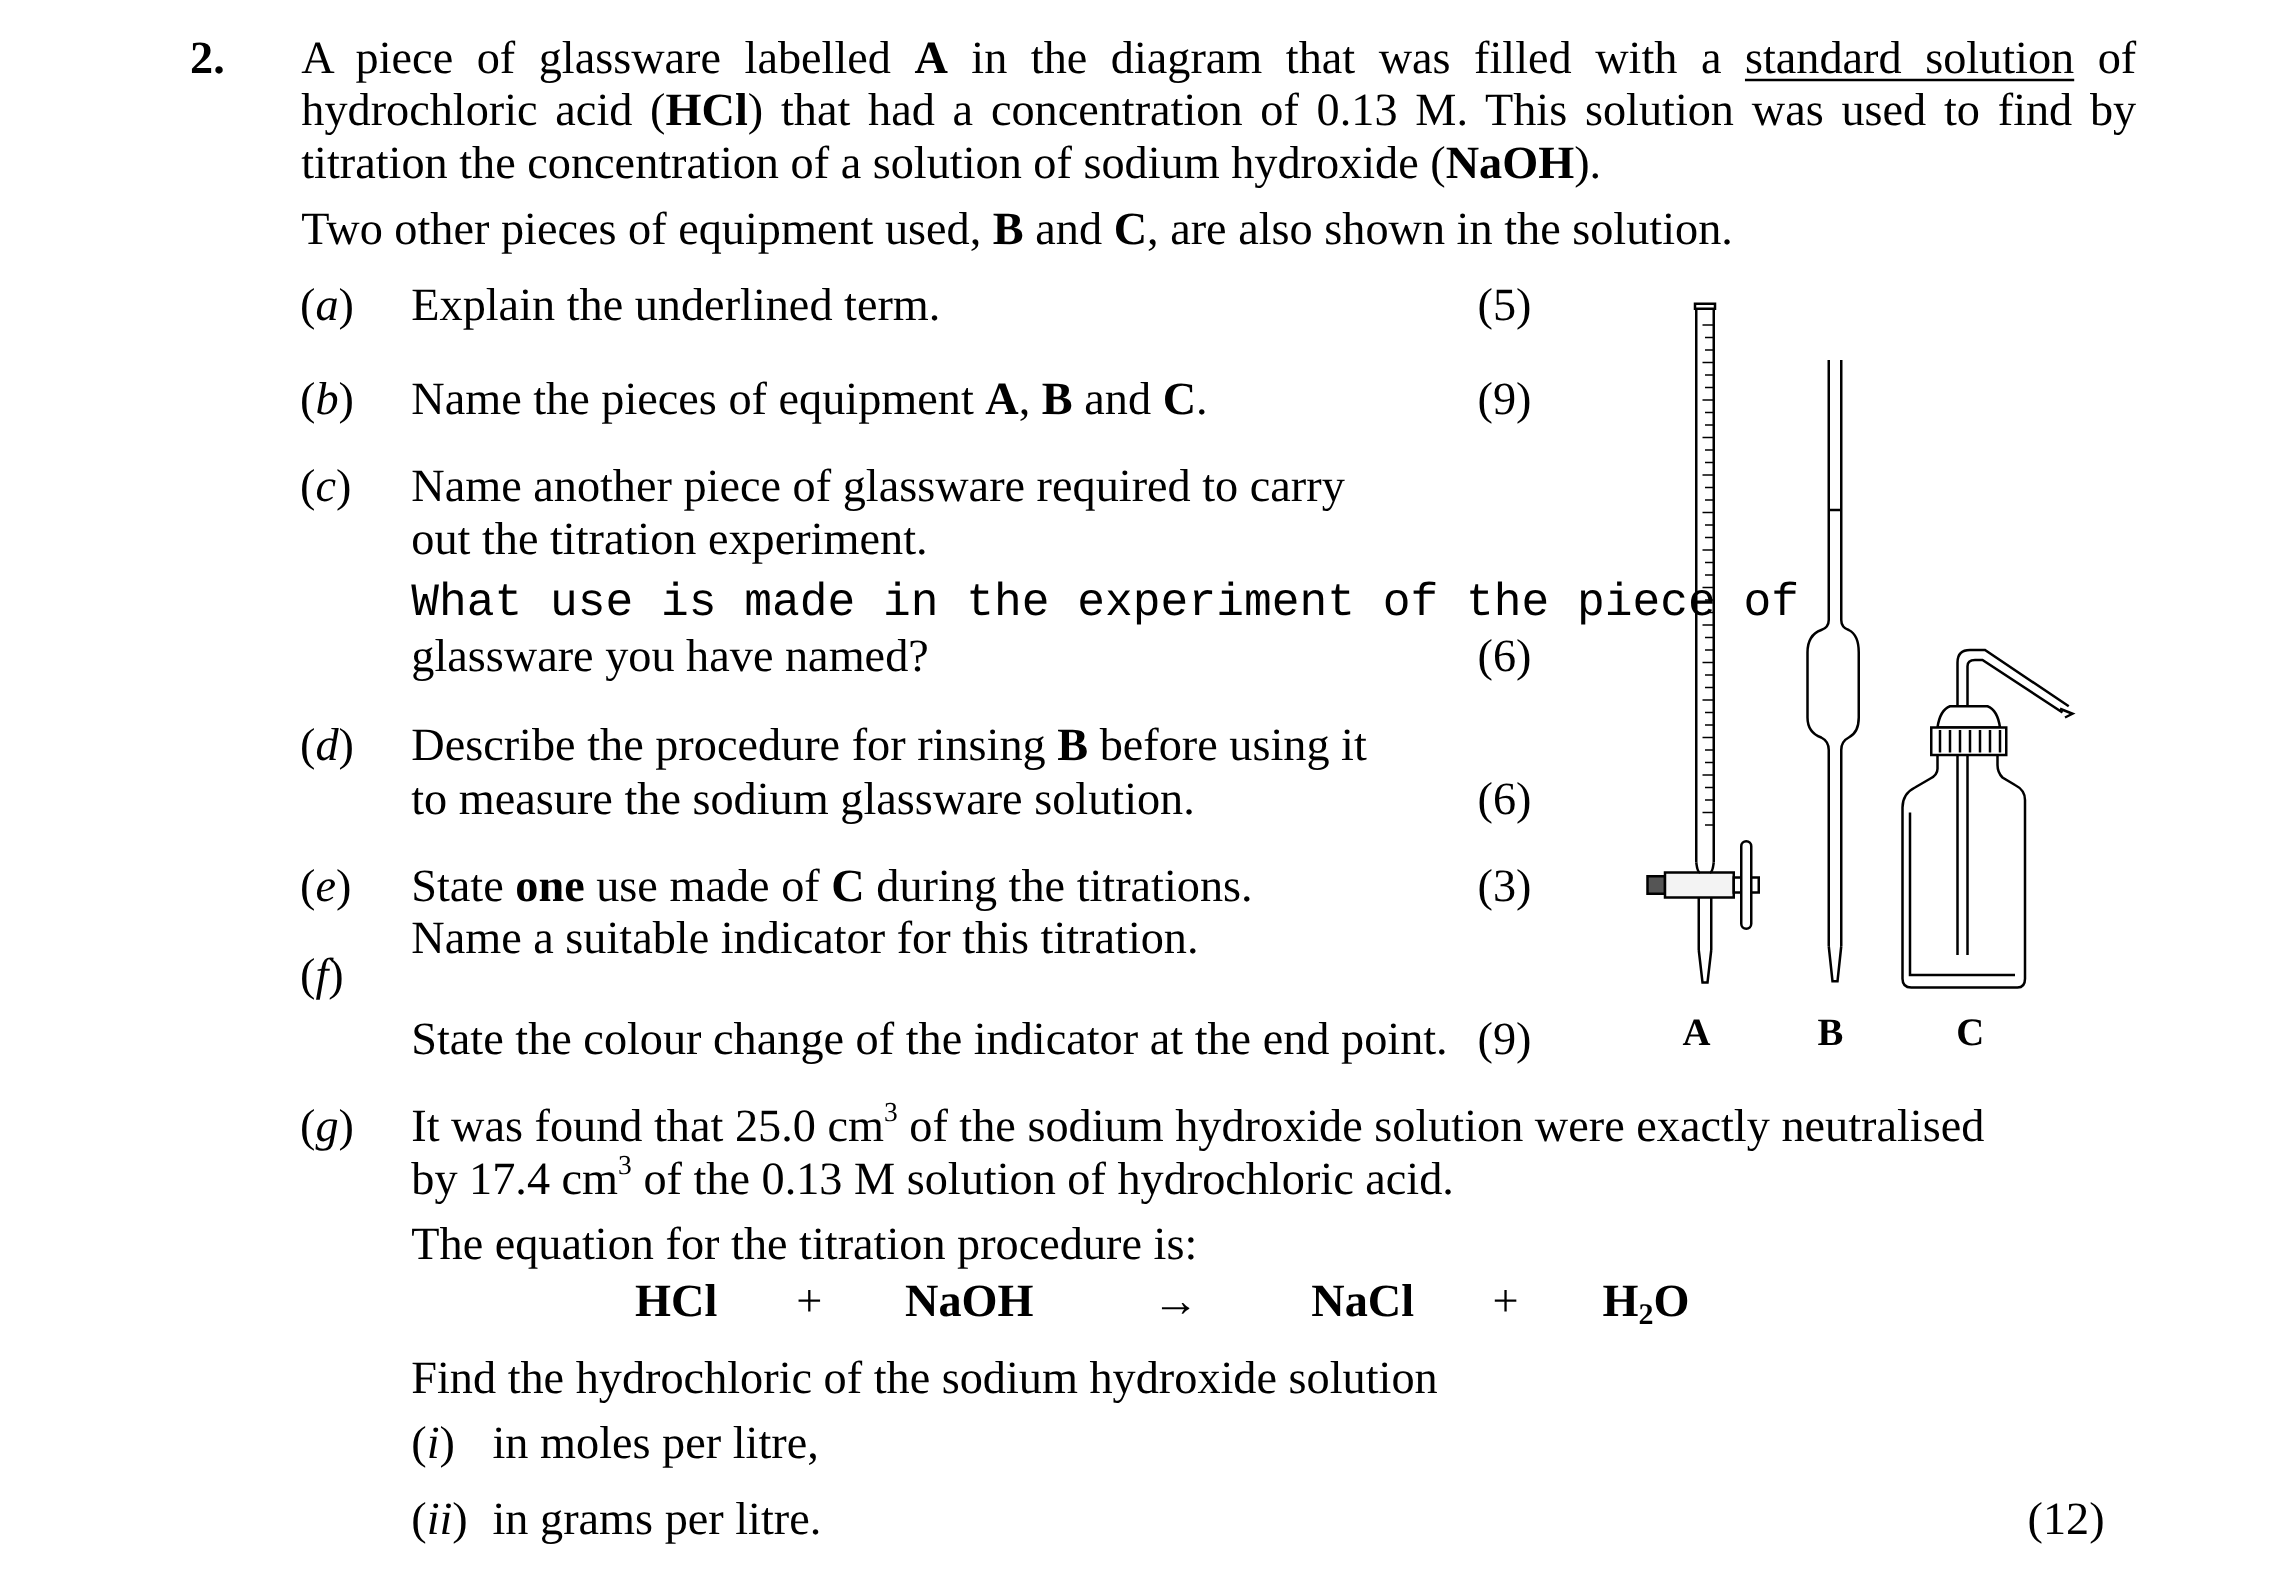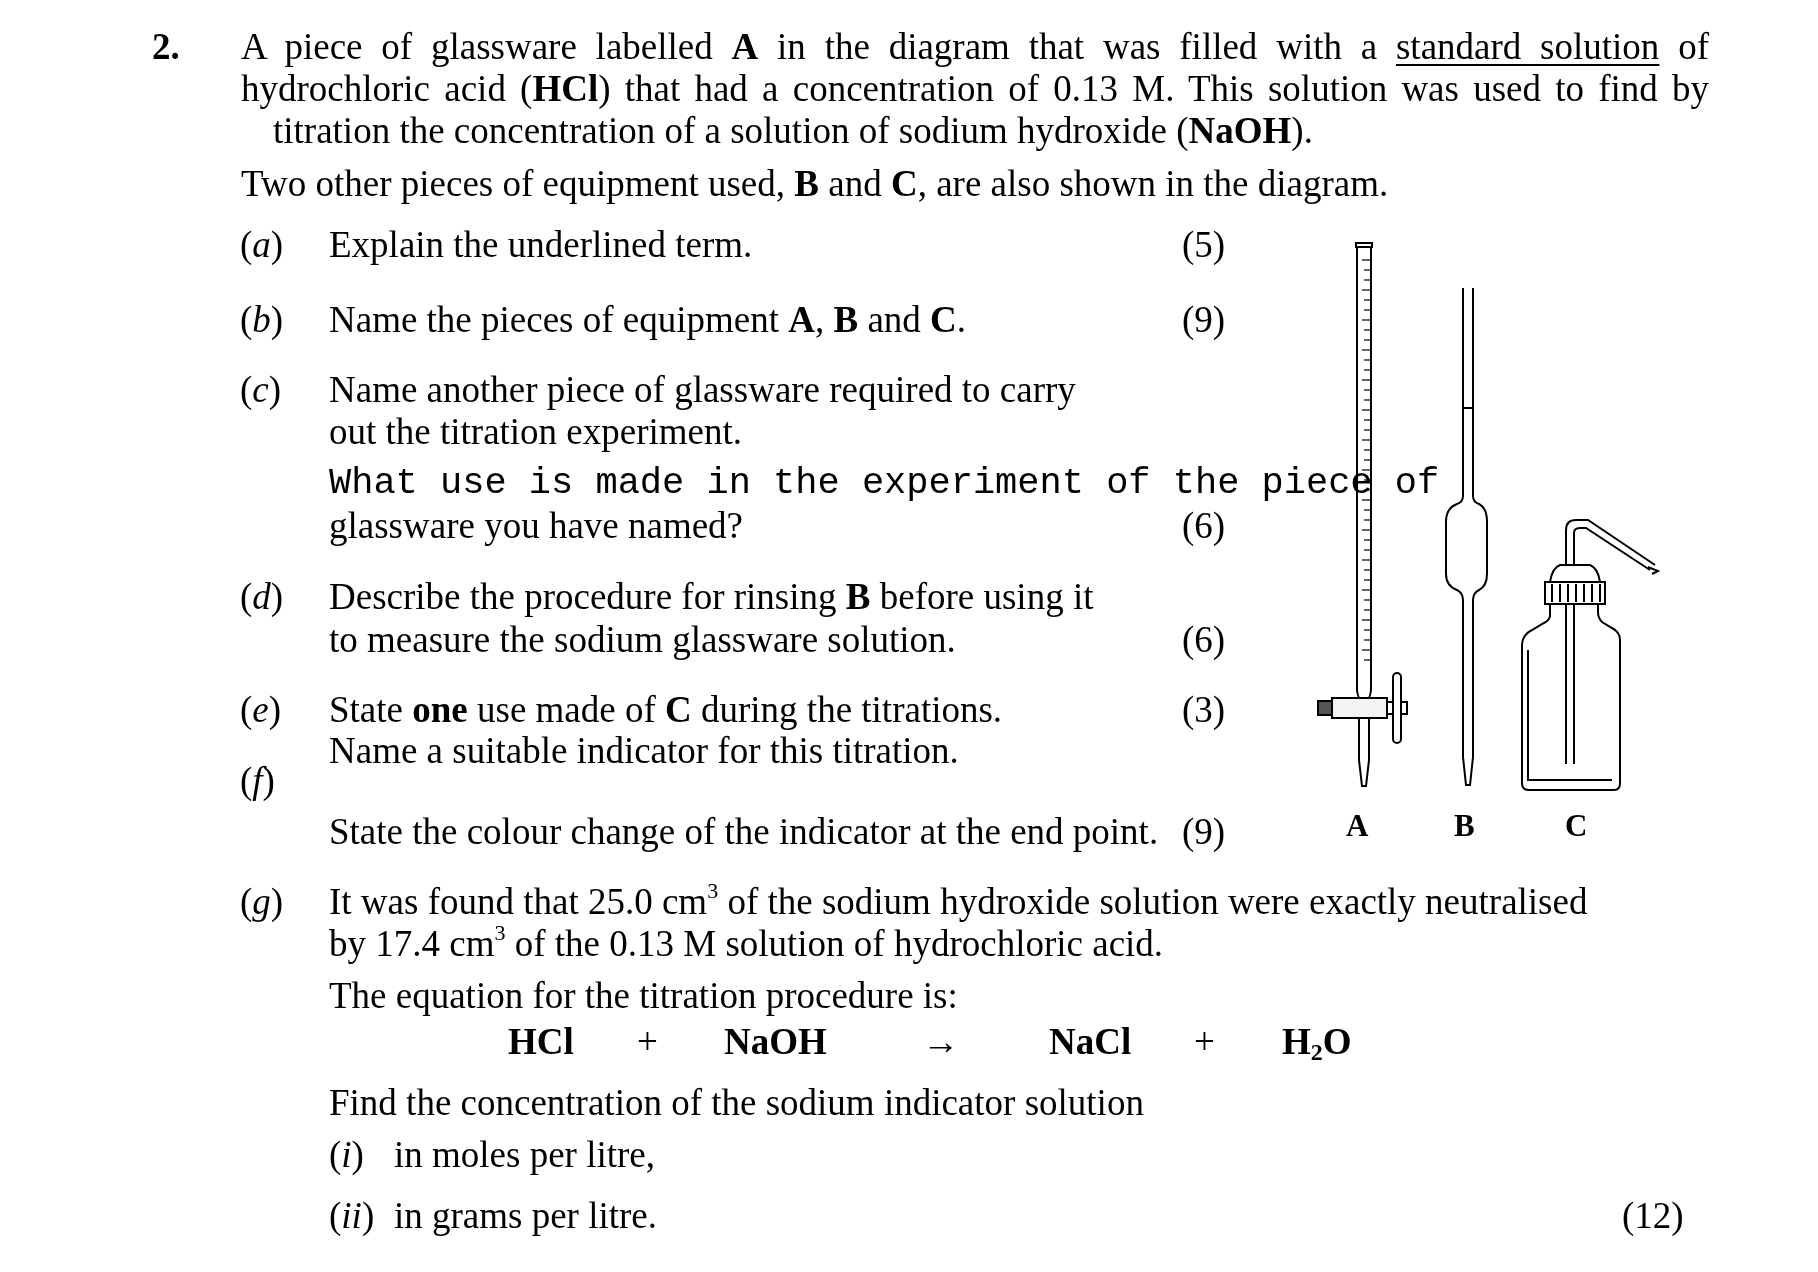--- a/index.html
+++ b/index.html
@@ -20,22 +20,22 @@
   .diagram { position: absolute; left: 1300px; top: 230px; width: 420px; height: 620px; }
   .diag-label { position: absolute; font-weight: bold; font-size: 31px; }
 </style>
 </head>
 <body>
 
 <div class="abs qnum" style="left:152px; top:28px;">2.</div>
 
 <div class="abs intro justify" style="top:28px;"><span>A piece of glassware labelled </span><b>A</b><span> in the diagram that was filled with a </span><u>standard solution</u><span> of</span></div>
 <div class="abs intro justify" style="top:70px;"><span>hydrochloric acid (</span><b>HCl</b><span>) that had a concentration of 0.13 M.  This solution was used to find by</span></div>
-<div class="abs" style="left:241px; top:112px;margin-left:32px;"><span>titration the concentration of a solution of sodium hydroxide (</span><b>NaOH</b><span>).</span></div>
-<div class="abs" style="left:241px; top:165px;"><span>Two other pieces of equipment used, </span><b>B</b><span> and </span><b>C</b><span>, are also shown in the diagram.</span></div>
+<div class="abs" style="left:241px; top:112px;"><span>titration the concentration of a solution of sodium hydroxide (</span><b>NaOH</b><span>).</span></div>
+<div class="abs" style="left:241px; top:165px;"><span>Two other pieces of equipment used, </span><b>B</b><span> and </span><b>C</b><span>, are also shown in the solution.</span></div>
 
 <div class="abs label" style="left:240px; top:226px;"><span>(</span><i>a</i><span>)</span></div>
 <div class="abs" style="left:329px; top:226px;">Explain the underlined term.</div>
 <div class="abs marks" style="left:1182px; top:226px;">(5)</div>
 
 <div class="abs label" style="left:240px; top:301px;"><span>(</span><i>b</i><span>)</span></div>
 <div class="abs" style="left:329px; top:301px;"><span>Name the pieces of equipment </span><b>A</b><span>, </span><b>B</b><span> and </span><b>C</b><span>.</span></div>
 <div class="abs marks" style="left:1182px; top:301px;">(9)</div>
 
 <div class="abs label" style="left:240px; top:371px;"><span>(</span><i>c</i><span>)</span></div>
@@ -65,21 +65,21 @@
 <div class="abs" style="left:329px; top:977px;">The equation for the titration procedure is:</div>
 
 <div class="abs eq" style="left:508px; top:1023px;">HCl</div>
 <div class="abs eq" style="left:637px; top:1023px; font-weight:normal;">+</div>
 <div class="abs eq" style="left:724px; top:1023px;">NaOH</div>
 <div class="abs eq" style="left:922px; top:1023px; font-weight:normal;">→</div>
 <div class="abs eq" style="left:1049px; top:1023px;">NaCl</div>
 <div class="abs eq" style="left:1194px; top:1023px; font-weight:normal;">+</div>
 <div class="abs eq" style="left:1282px; top:1023px;"><span>H</span><sub>2</sub><span>O</span></div>
 
-<div class="abs" style="left:329px; top:1084px;">Find the concentration of the sodium indicator solution</div>
+<div class="abs" style="left:329px; top:1084px;">Find the hydrochloric of the sodium hydroxide solution</div>
 
 <div class="abs label" style="left:329px; top:1136px;"><span>(</span><i>i</i><span>)</span></div>
 <div class="abs" style="left:394px; top:1136px;">in moles per litre,</div>
 <div class="abs label" style="left:329px; top:1197px;"><span>(</span><i>ii</i><span>)</span></div>
 <div class="abs" style="left:394px; top:1197px;">in grams per litre.</div>
 <div class="abs marks" style="left:1622px; top:1197px;">(12)</div>
 
 <div class="diagram">
   <svg width="420" height="620" viewBox="0 0 420 620">
 

